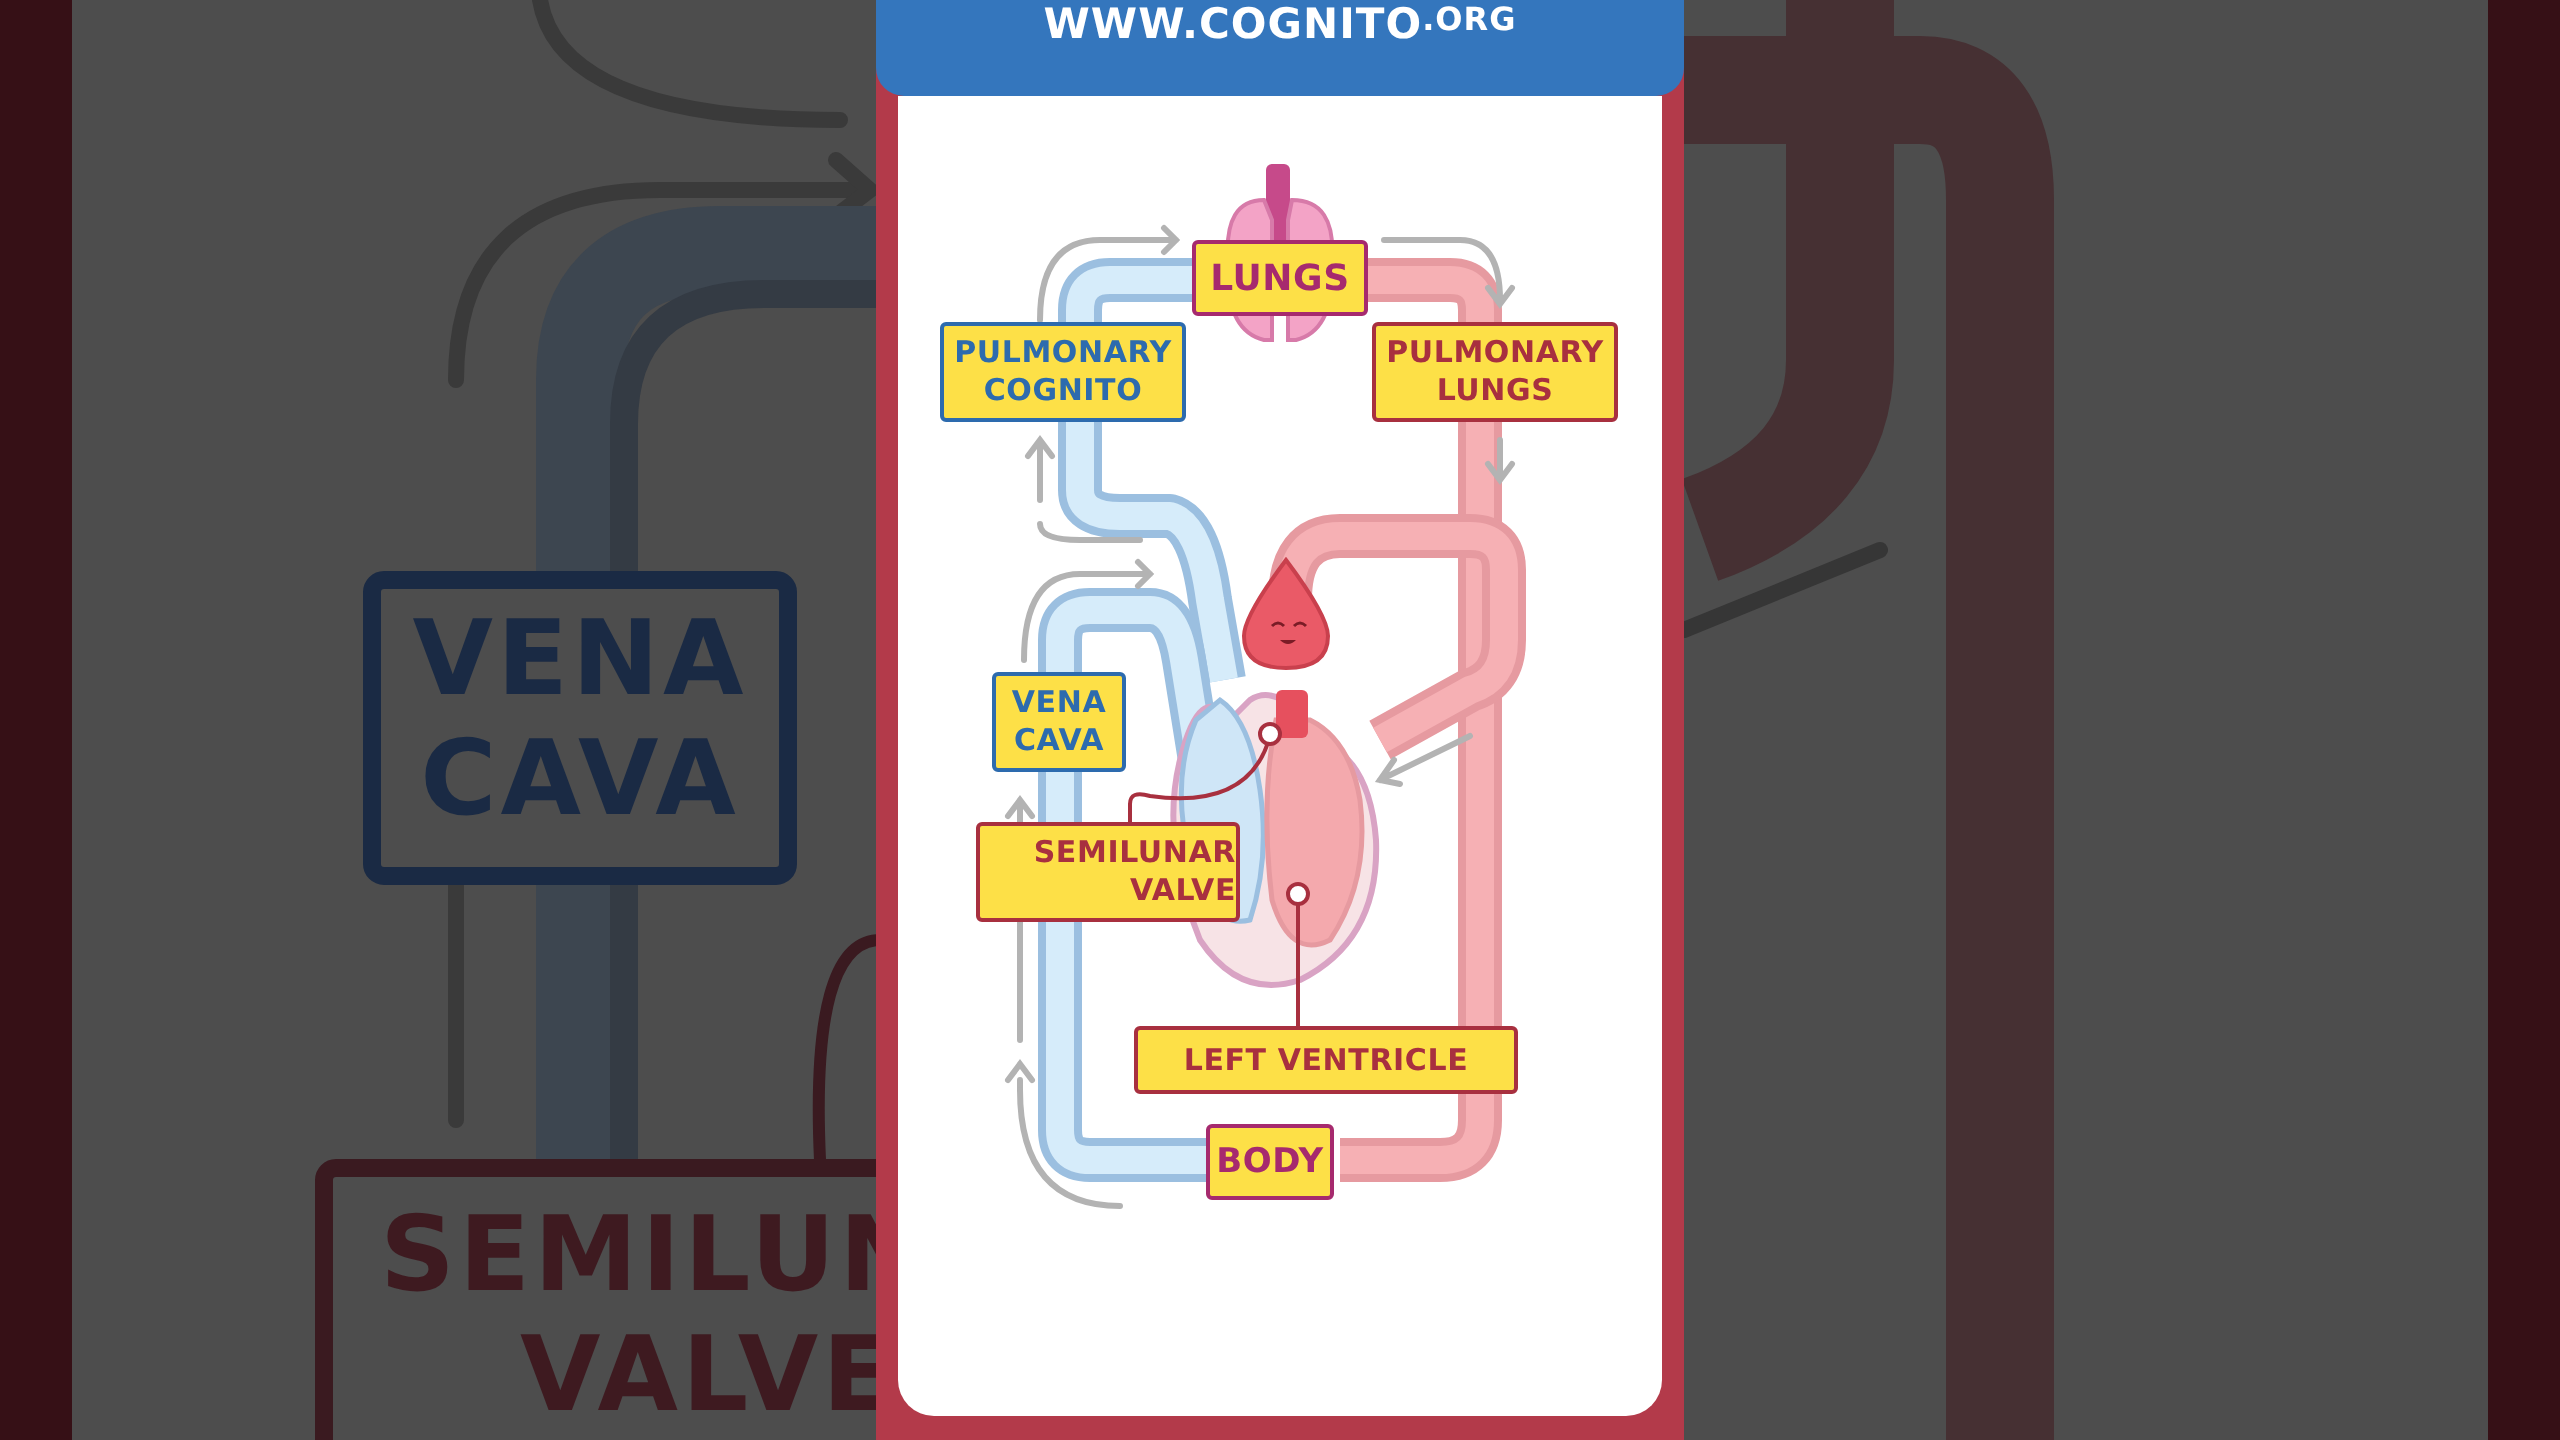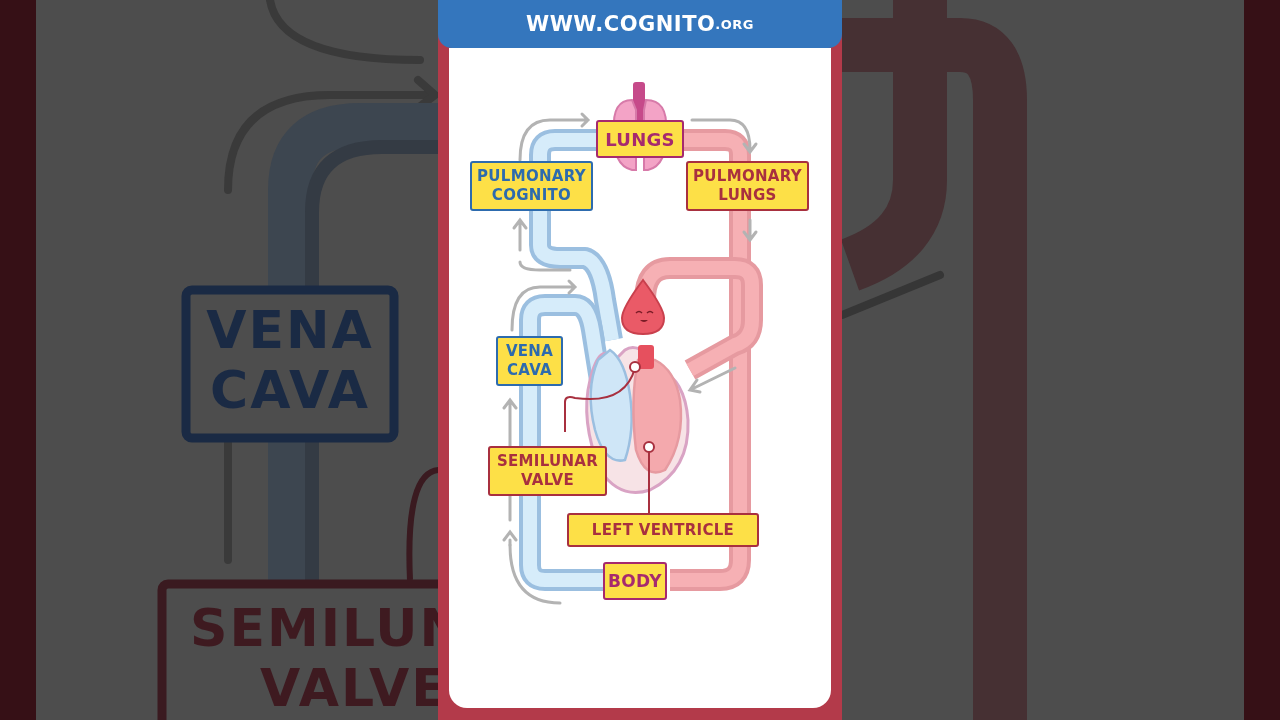--- a/index.html
+++ b/index.html
@@ -4,22 +4,22 @@
 <style>
   * { box-sizing: border-box; margin: 0; padding: 0; }
   html, body { width: 1280px; height: 720px; overflow: hidden; background: #4d4d4d; }
   body { position: relative; font-family: "DejaVu Sans", sans-serif; }
   .edge-l { position: absolute; left: 0; top: 0; width: 36px; height: 720px; background: #361016; }
   .edge-r { position: absolute; right: 0; top: 0; width: 36px; height: 720px; background: #361016; }
   .bg-blur { position: absolute; top: 0; height: 720px; overflow: hidden; }
   .bg-left { left: 36px; width: 402px; }
   .bg-right { left: 842px; width: 402px; }
   .frame { position: absolute; left: 438px; top: 0; width: 404px; height: 720px; background: #b33a4a; }
-  .banner { position: absolute; left: 438px; top: 0; width: 404px; height: 48px; background: #3476bd; border-radius: 0 0 14px 14px; display: flex; align-items: center; justify-content: center; color: #fff; font-weight: bold; font-size: 21px; letter-spacing: 0.5px; }
-  .banner .small { font-size: 13px; }
+  .banner { position: absolute; left: 438px; top: 0; width: 404px; height: 48px; background: #3476bd; border-radius: 0 0 14px 14px; display: flex; justify-content: center; color: #fff; font-weight: bold; font-size: 21px; letter-spacing: 0.5px; }
+  .banner .small { font-size: 16px; }
   .card { position: absolute; left: 449px; top: 48px; width: 382px; height: 660px; background: #fff; border-radius: 0 0 18px 18px; }
   .label { position: absolute; background: #fde047; border: 2.5px solid; border-radius: 3px; text-align: center; font-weight: bold; font-size: 15px; line-height: 19px; display: flex; flex-direction: column; justify-content: center; letter-spacing: 0.3px; }
   .blue { color: #2d6bae; border-color: #2d6bae; }
   .red { color: #a8303f; border-color: #a8303f; }
   .mag { color: #a62a6e; border-color: #a62a6e; }
   .bgtxt { position: absolute; font-weight: bold; font-size: 52px; line-height: 60px; text-align: center; letter-spacing: 2px; }
   svg { position: absolute; left: 0; top: 0; }
 </style>
 </head>
 <body>
@@ -129,21 +129,21 @@
   <span>COGNITO</span>
 </div>
 <div class="label red" style="left:686px; top:161px; width:123px; height:50px;">
   <span>PULMONARY</span>
   <span>LUNGS</span>
 </div>
 <div class="label blue" style="left:496px; top:336px; width:67px; height:50px;">
   <span>VENA</span>
   <span>CAVA</span>
 </div>
-<div class="label red" style="left:488px; top:446px; width:119px; height:50px;">
+<div class="label red" style="left:488px; top:411px; width:132px; height:50px;text-align:right;">
   <span>SEMILUNAR</span>
   <span>VALVE</span>
 </div>
 <div class="label red" style="left:567px; top:513px; width:192px; height:34px; font-size:15px;">
   <span>LEFT VENTRICLE</span>
 </div>
 <div class="label mag" style="left:603px; top:562px; width:64px; height:38px; font-size:17px;">
   <span>BODY</span>
 </div>
 

